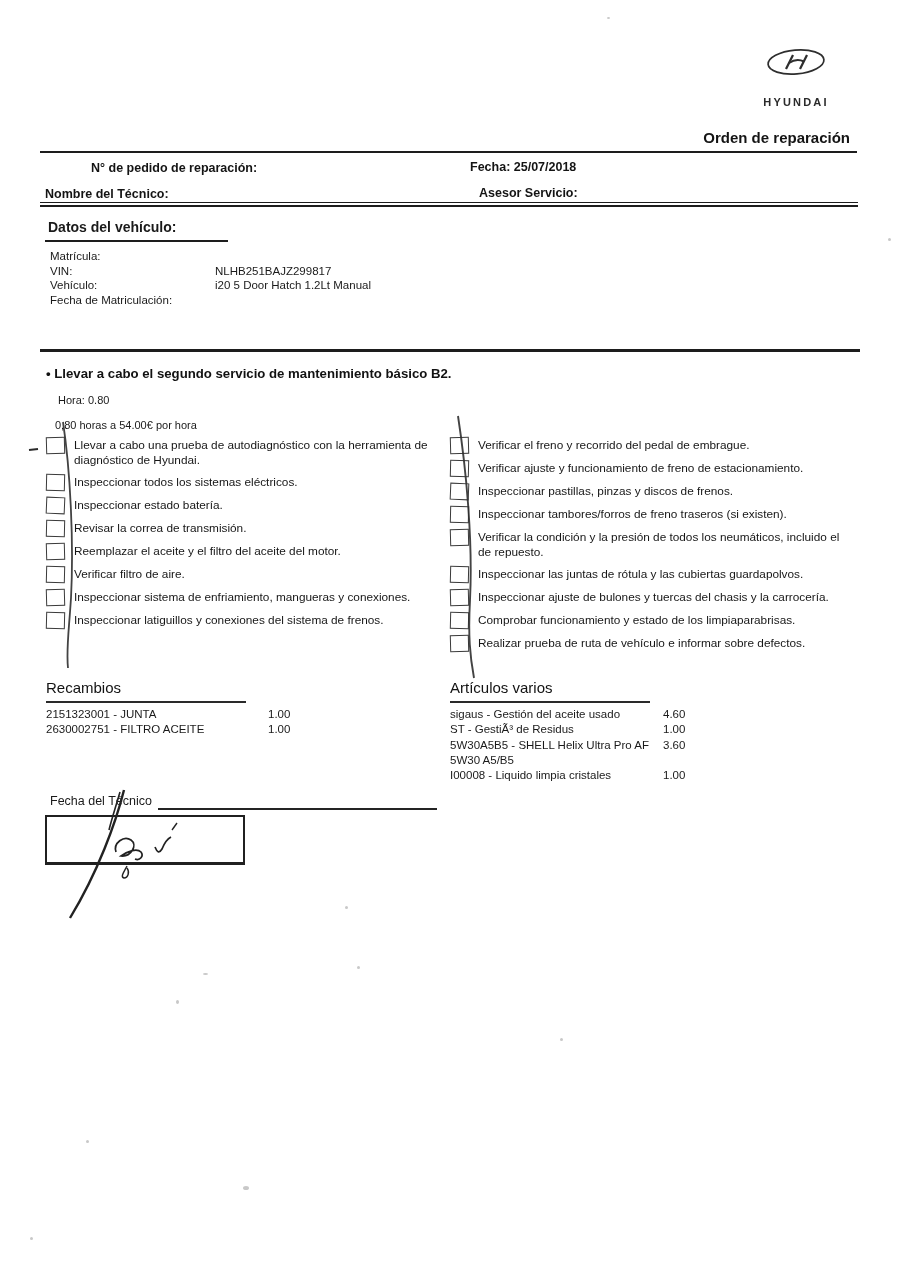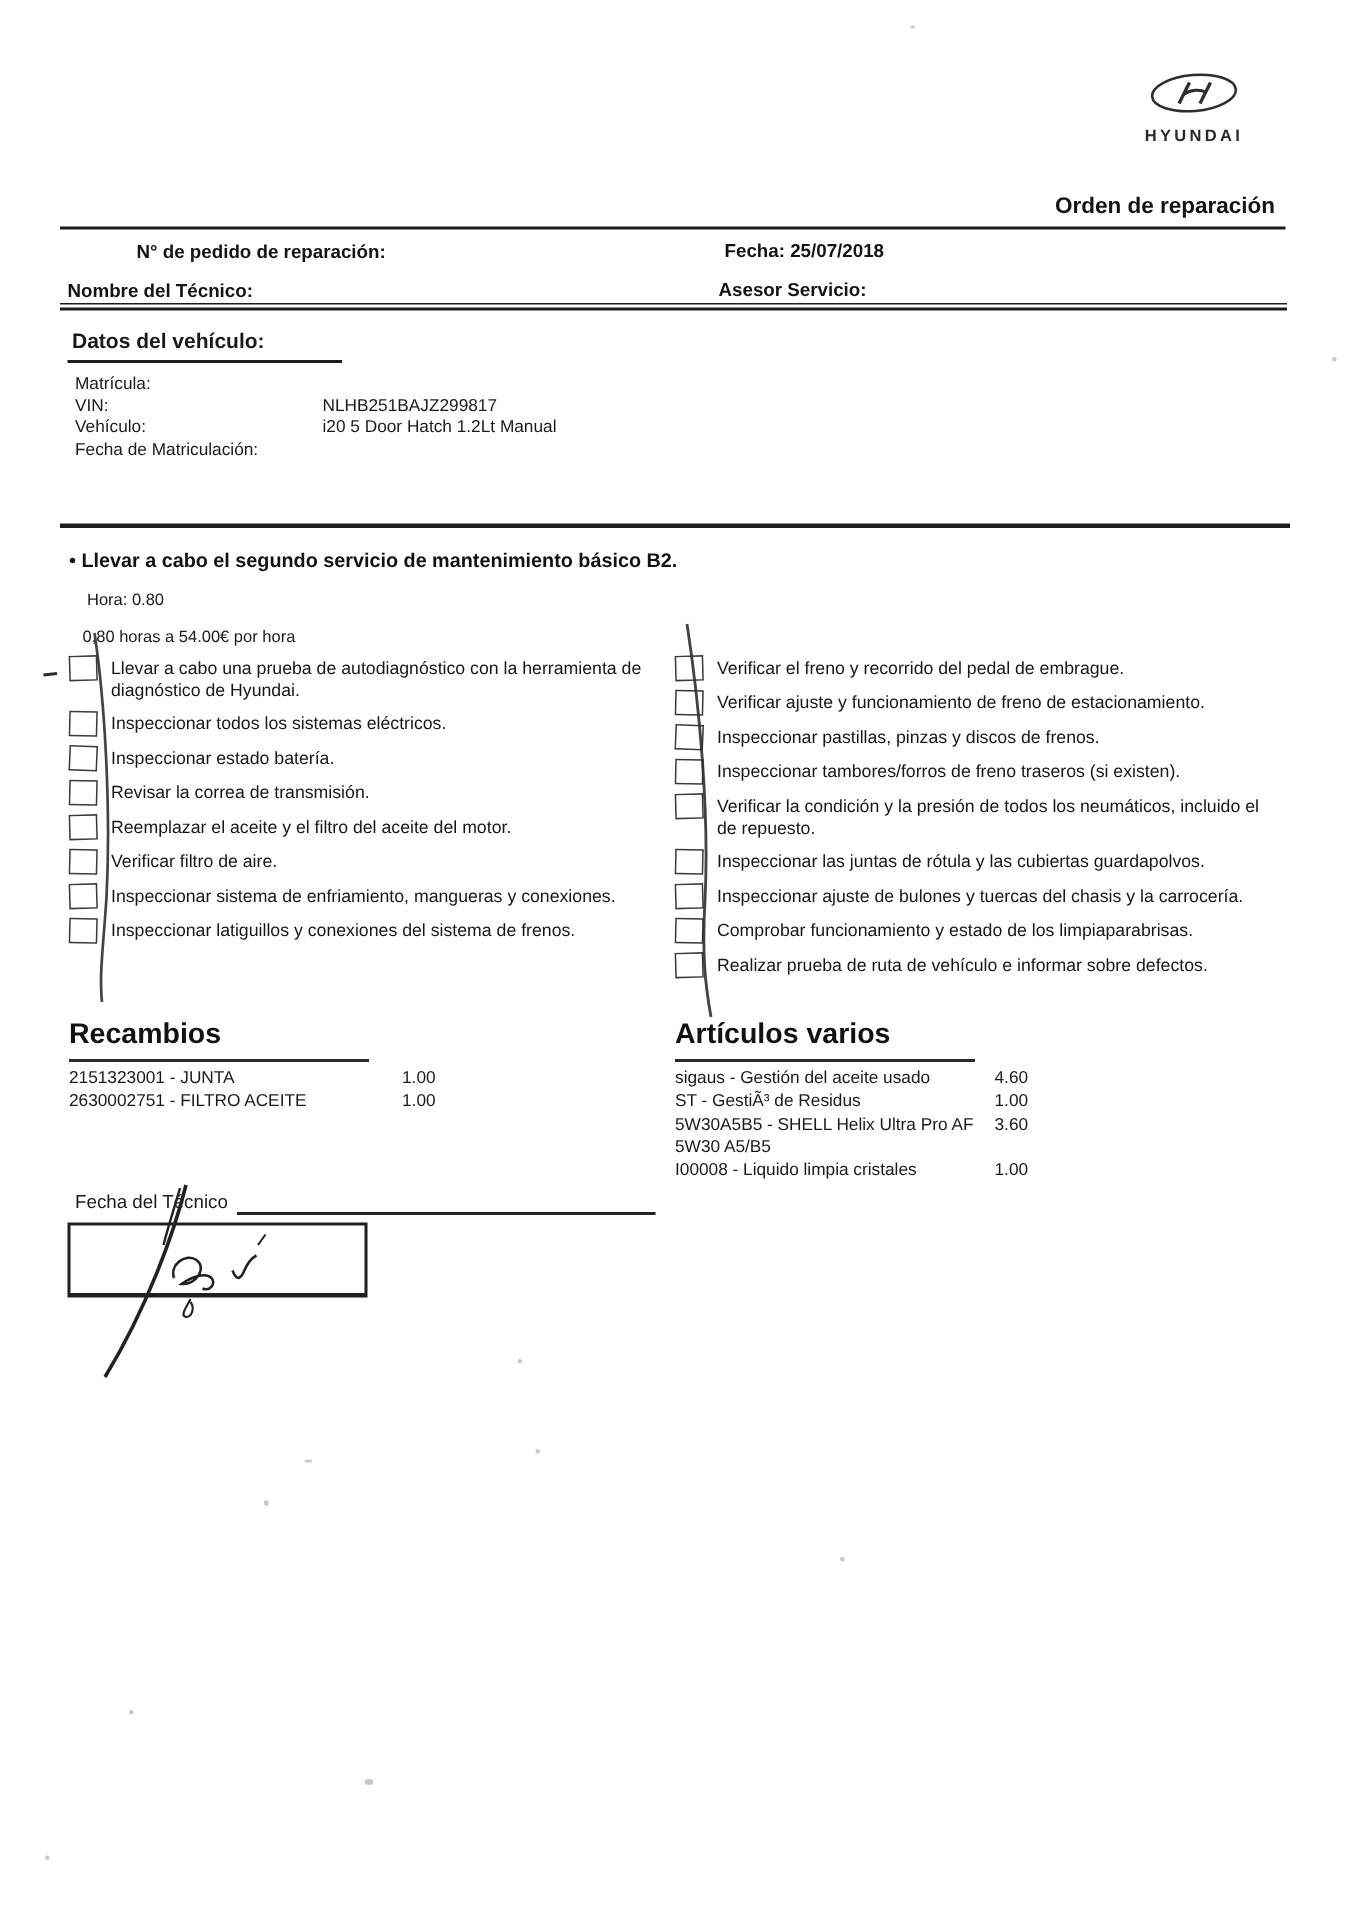--- a/index.html
+++ b/index.html
@@ -6,34 +6,34 @@
   html,body { background:#fff; }
   body {
     width:900px; height:1272px; position:relative; overflow:hidden;
     font-family:"Liberation Sans","DejaVu Sans",sans-serif;
     color:#1a1a1a;
   }
   .page { position:absolute; inset:0; }
 
   
   .logo { position:absolute; left:748px; top:46px; width:96px; text-align:center; }
-  .logo-word { font-size:11px; font-weight:bold; letter-spacing:2.2px; color:#2a2a2a; margin-top:0; }
+  .logo-word { font-size:11px; font-weight:bold; letter-spacing:2.2px; color:#2a2a2a; margin-top:12px; }
 
   
   .title { position:absolute; left:0; right:50px; top:129px; text-align:right;
            font-size:15px; font-weight:bold; color:#141414; }
   .rule { position:absolute; background:#1d1d1d; }
   .rule-title   { left:40px; top:151px; width:817px; height:2px; }
   .rule-header  { left:40px; top:202px; width:818px; height:1px; }
   .rule-header2 { left:40px; top:205px; width:818px; height:2px; }
   .rule-section { left:40px; top:349px; width:820px; height:3px; }
 
   .hdr-label { position:absolute; font-size:12.5px; font-weight:bold; color:#141414; }
   .hl-order { left:45px;  top:161px;padding-left:46px; }
-  .hl-date  { left:435px; top:160px;padding-left:48px; }
+  .hl-date  { left:422px; top:160px;padding-left:48px; }
   .hl-tech  { left:45px;  top:187px; }
   .hl-adv   { left:435px; top:186px;margin-left:44px; }
 
   
   .veh-title { position:absolute; left:48px; top:219px; font-size:14px; font-weight:bold; }
   .rule-veh  { left:45px; top:240px; width:183px; height:2px; }
   .veh-fields { position:absolute; left:50px; top:249px; width:500px; font-size:11.5px; }
   .veh-row { display:flex; height:14.6px; line-height:14.6px; }
   .veh-label { width:165px; flex:none; }
   .veh-value { flex:1; }
@@ -50,21 +50,21 @@
   .ckbox { flex:none; width:19px; height:17px; border:1.6px solid #3a3a3a; background:transparent; margin-top:0; }
   .chk-item:nth-child(odd)  .ckbox { transform:rotate(-1.6deg); }
   .chk-item:nth-child(even) .ckbox { transform:rotate(1.4deg); }
   .chk-item:nth-child(3)    .ckbox { transform:rotate(2.4deg); }
   .chk-text { font-size:11.8px; line-height:15px; color:#161616; padding-top:1px; }
 
   
   .tbl { position:absolute; top:679px; }
   .tbl-parts    { left:46px;  width:392px; }
   .tbl-articles { left:450px; width:402px; }
-  .tbl-title { font-size:19px; font-weight:bold; color:#121212; }
+  .tbl-title { font-size:15px; font-weight:normal; color:#121212; }
   .tbl-rule  { height:2px; background:#2a2a2a; margin-top:5px; margin-bottom:4px; width:200px; }
   .tbl-row { display:flex; font-size:11.5px; line-height:15.3px; }
   .tbl-item { flex:none; width:222px; }
   .tbl-articles .tbl-item { width:213px; }
   .tbl-qty { flex:none; }
 
   
   .sig-label { position:absolute; left:50px; top:794px; font-size:12.5px; color:#1a1a1a; }
   .sig-line  { position:absolute; left:158px; top:808px; width:279px; height:2px; background:#242424; }
   .sig-box   { position:absolute; left:45px; top:815px; width:200px; height:50px;

